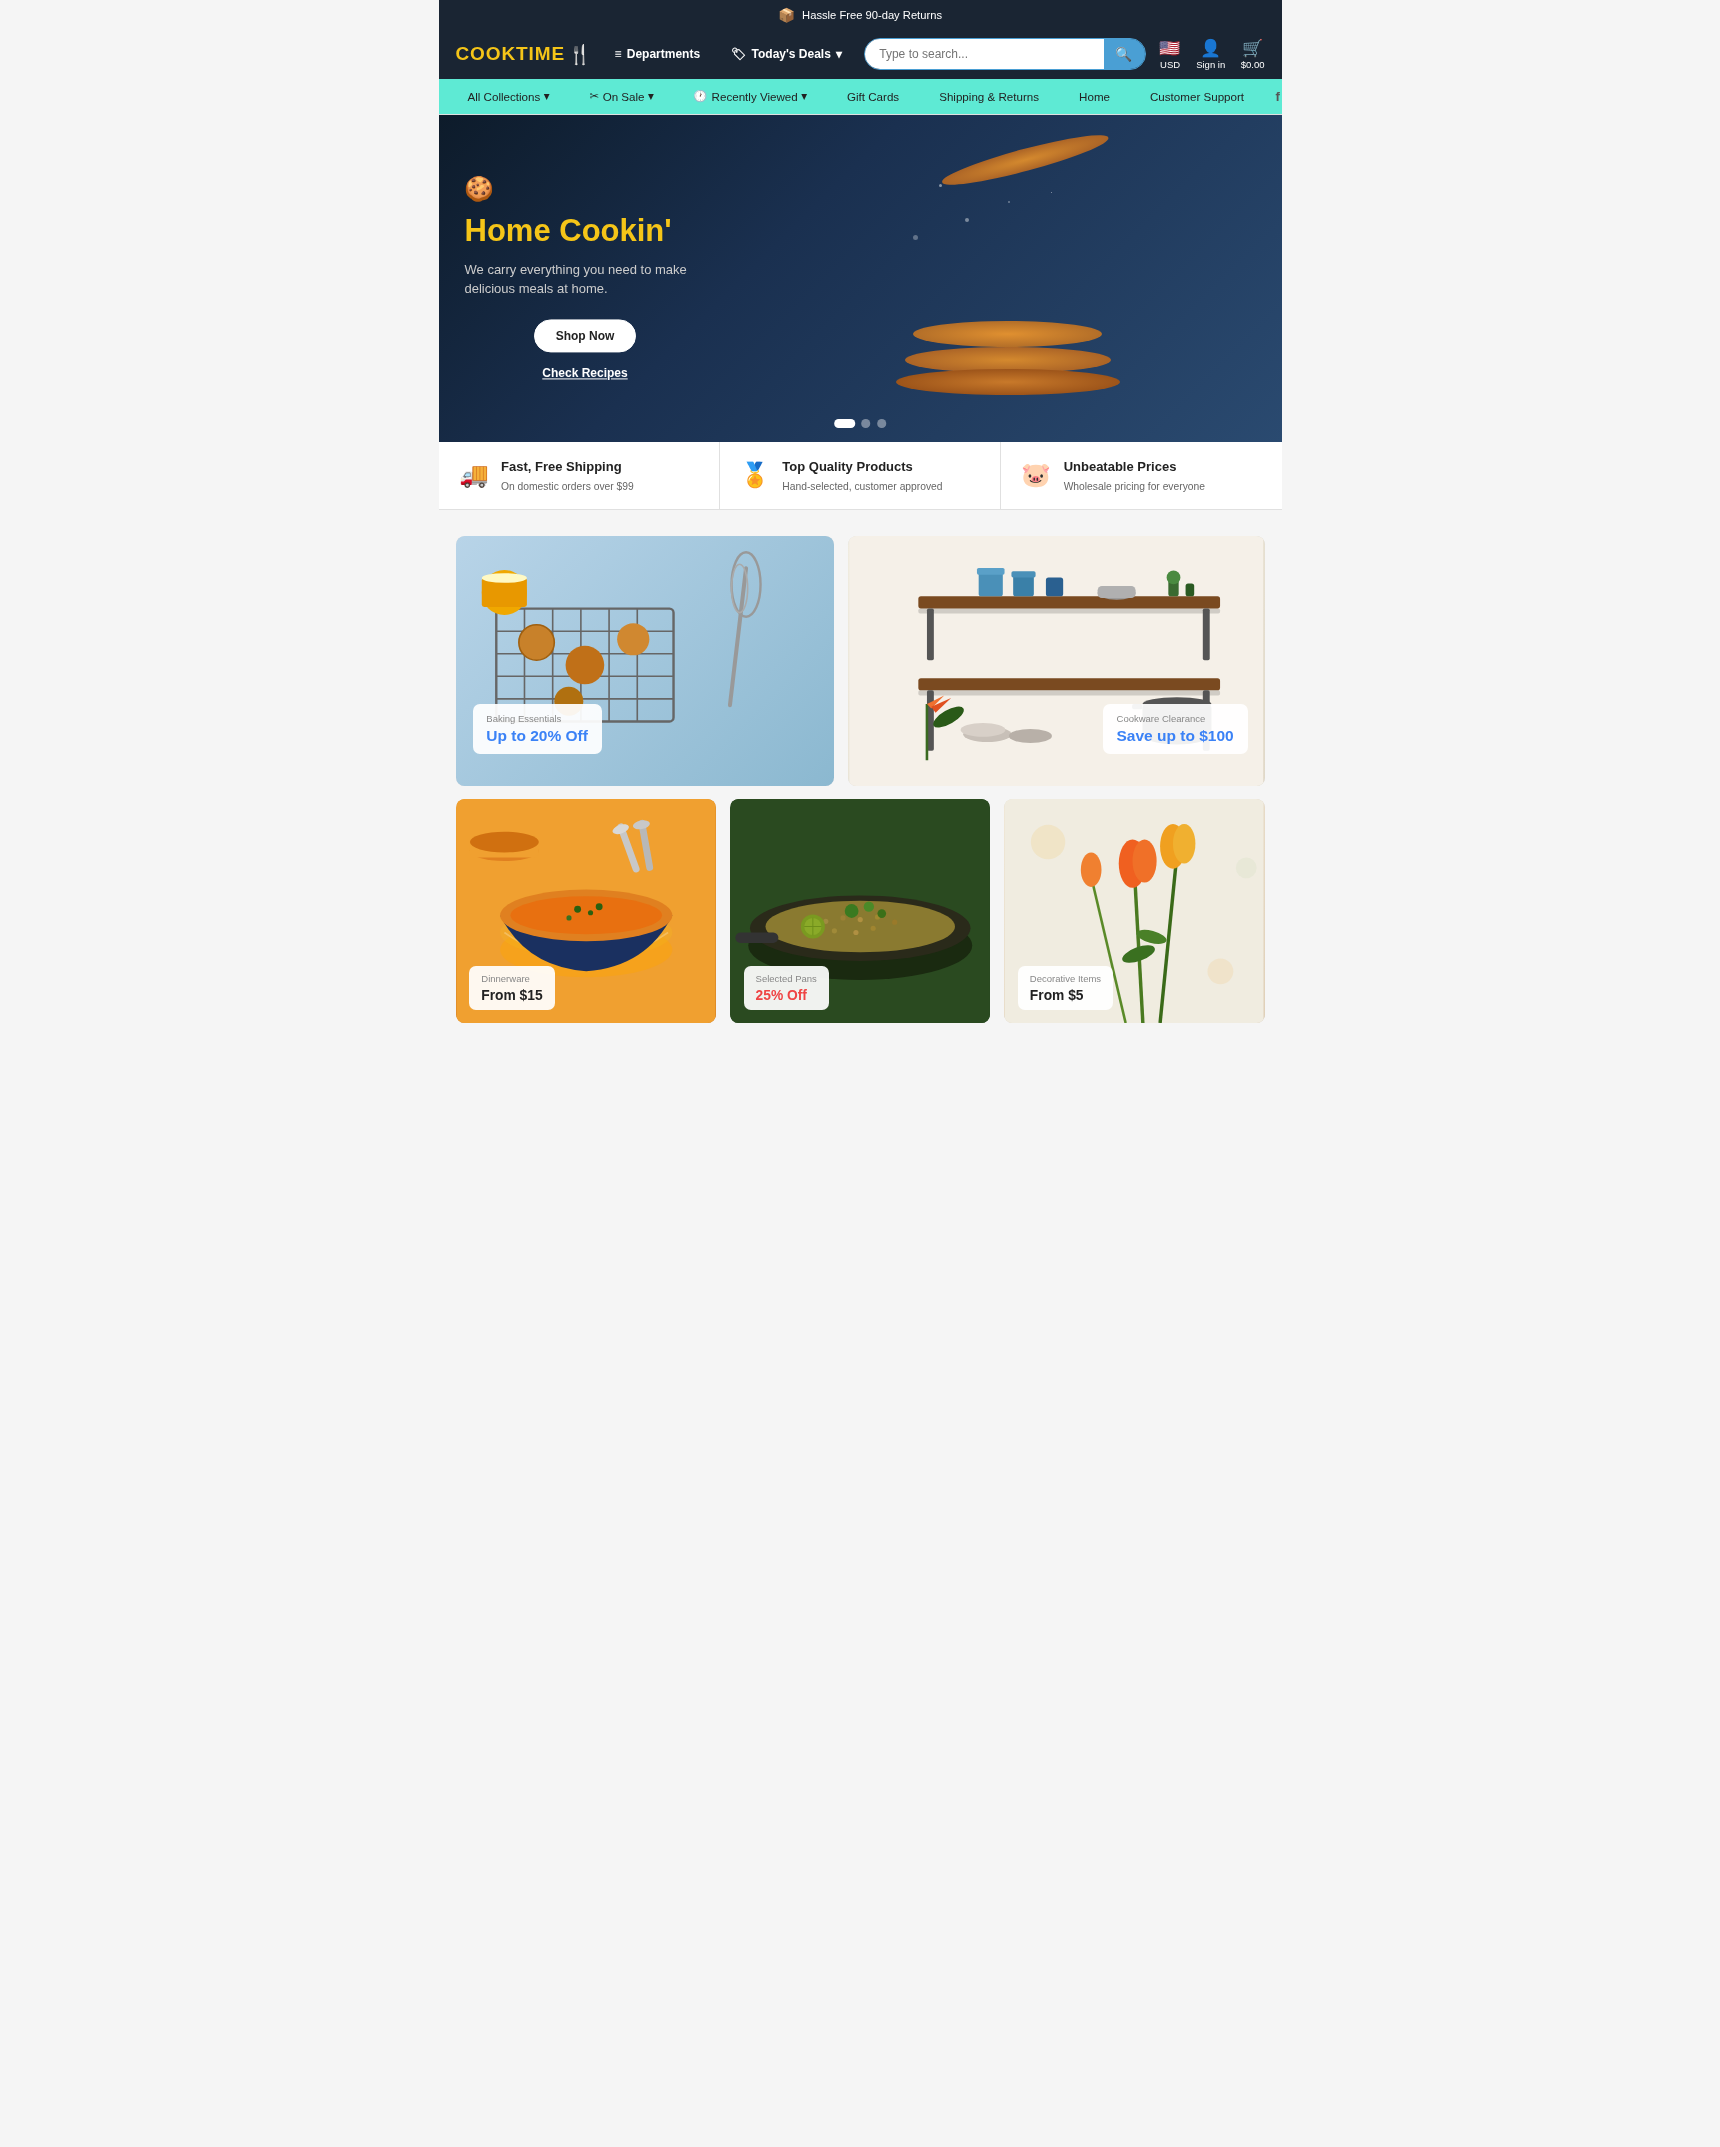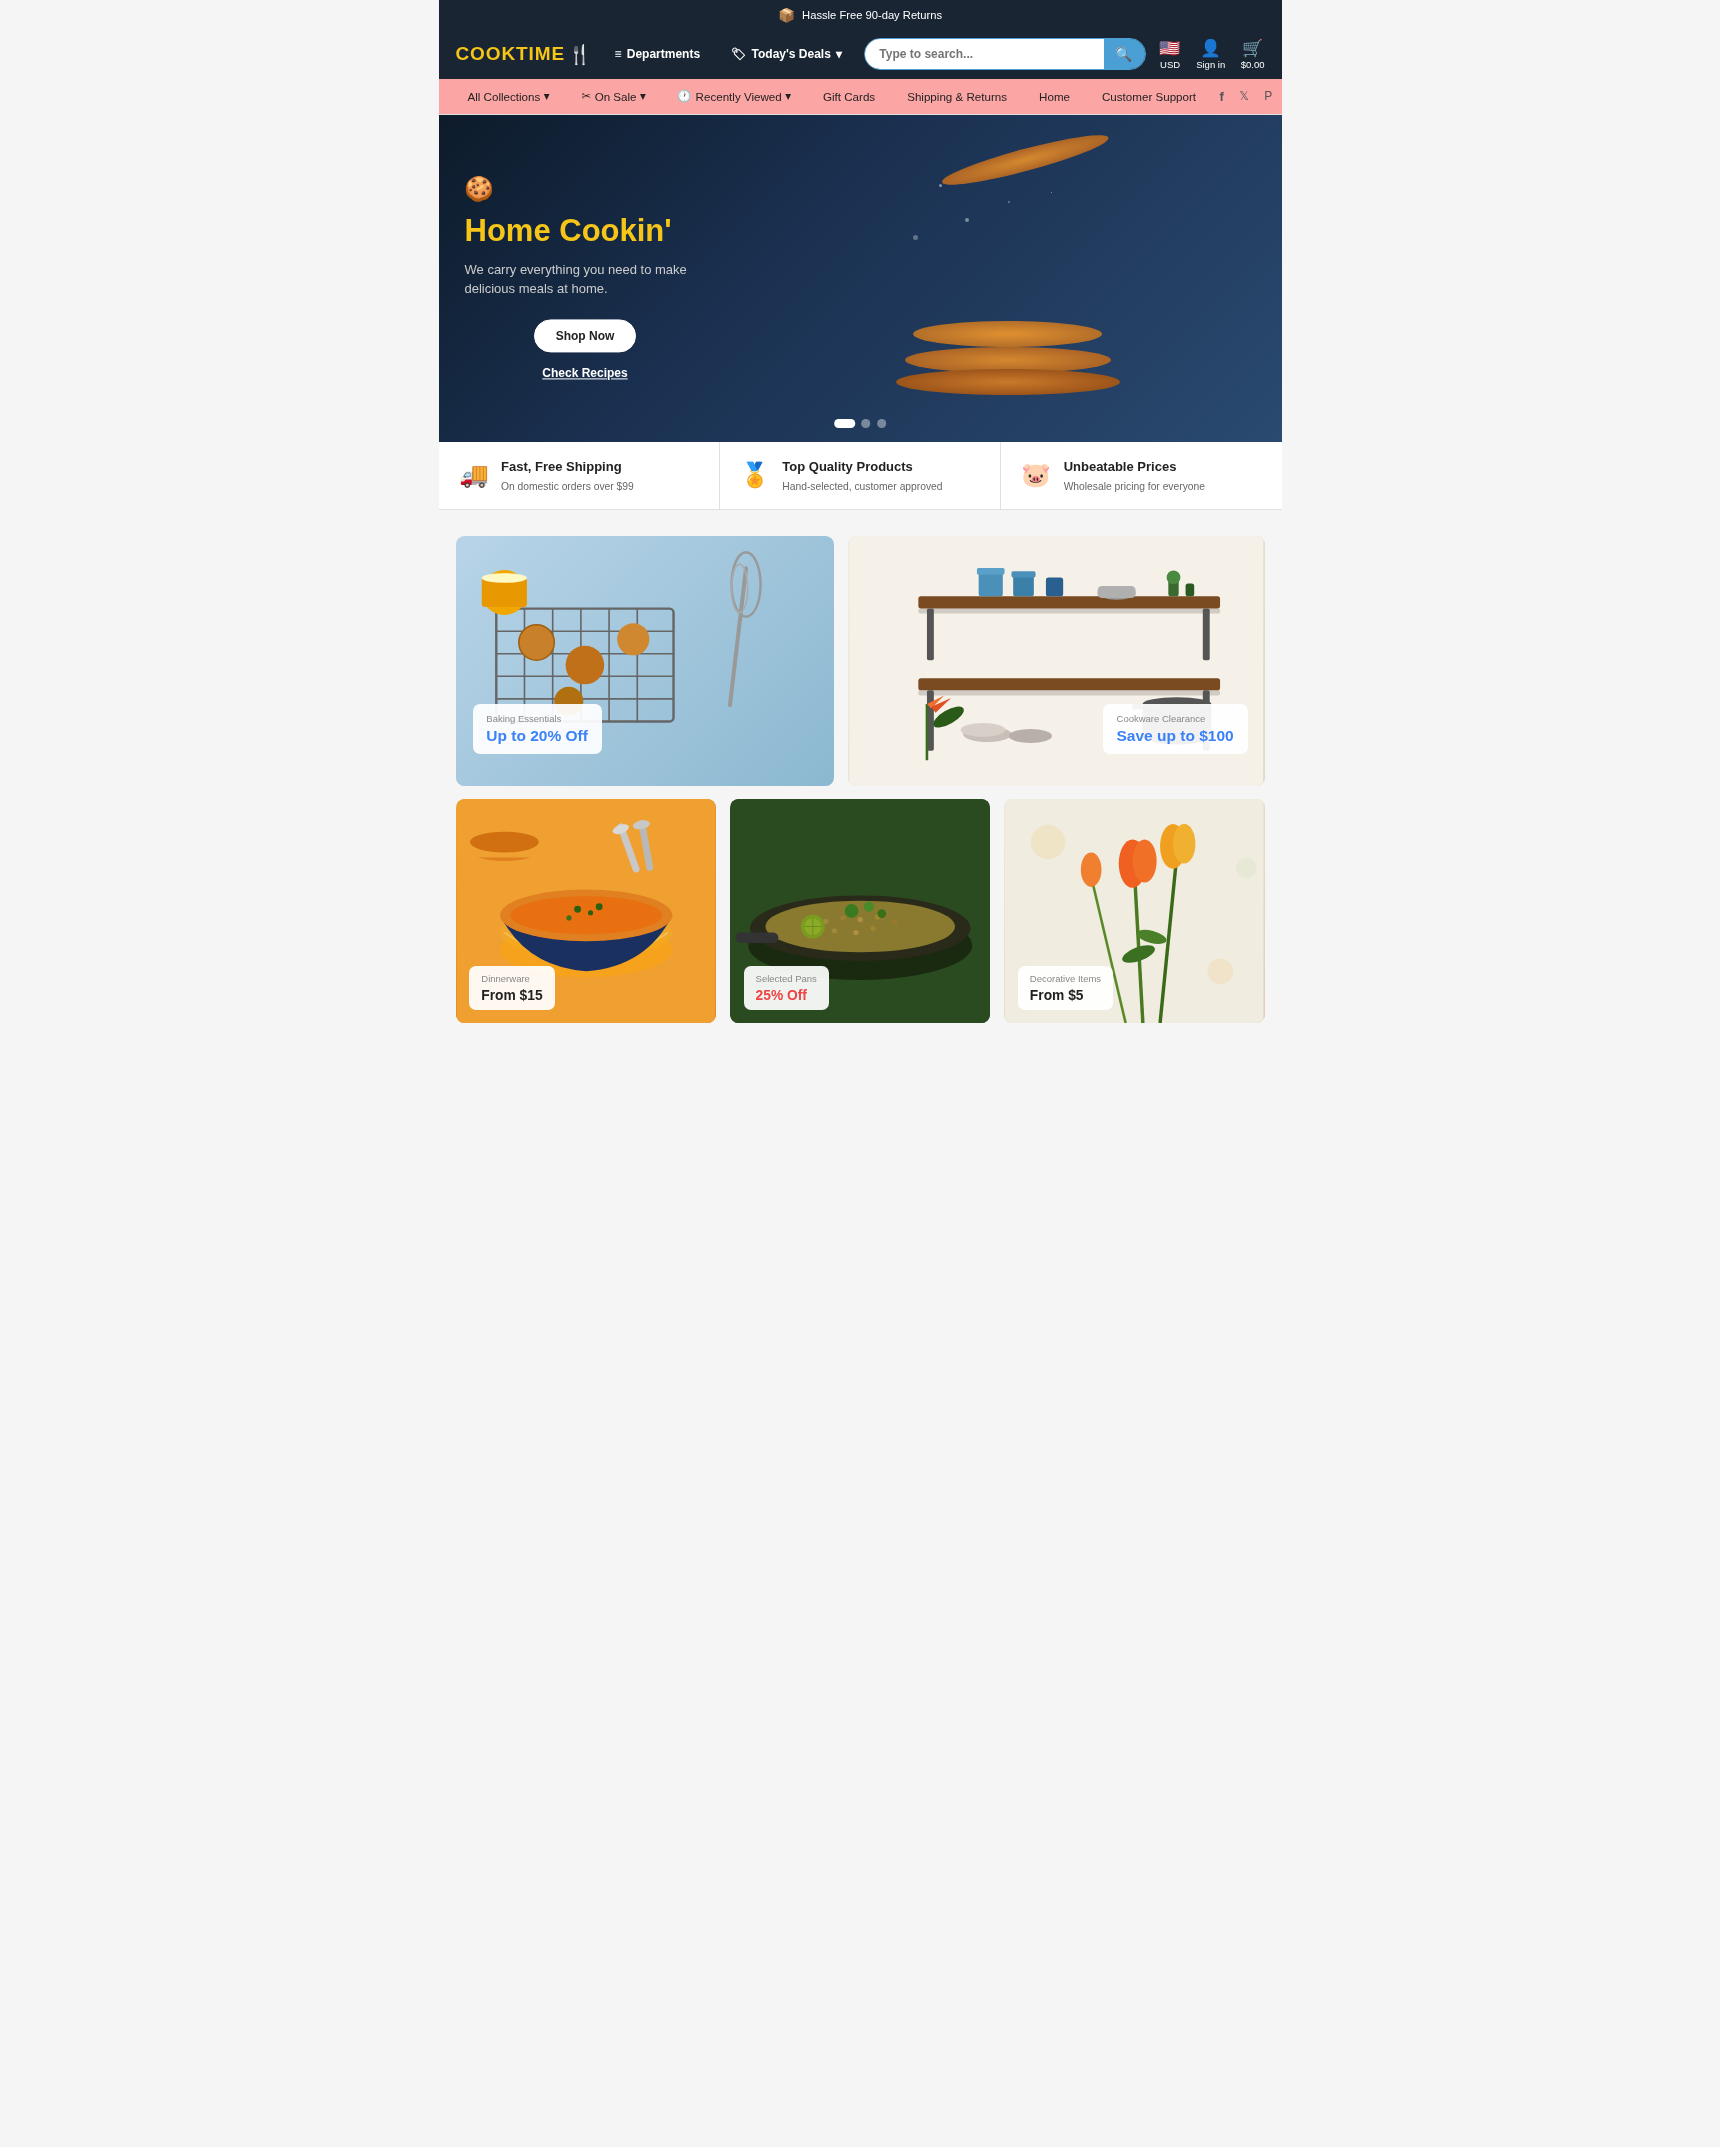--- a/index.html
+++ b/index.html
@@ -59,21 +59,20 @@
       border-radius: 21.5px;
       overflow: hidden;
       border: 1.7px solid #4a9fd4;
     }
     .search-input {
       flex: 1;
       padding: 6.9px 13.8px;
       border: none;
       outline: none;
       font-size: 12px;
-      font-weight: bold;
     }
     .search-btn {
       background: #4a9fd4;
       border: none;
       padding: 6.9px 12px;
       cursor: pointer;
       color: #fff;
       font-size: 13.8px;
     }
     .header-right {
@@ -88,26 +87,26 @@
       color: #fff;
       font-size: 9.5px;
       cursor: pointer;
       text-decoration: none;
     }
     .header-right-item .icon { font-size: 17px; }
     .currency-flag { font-size: 17px; }
 
     
     .navbar {
-      background: #fca5a5;
+      background: #5eead4;
       border-bottom: 0.9px solid #e0e0e0;
       padding: 0 17px;
       display: flex;
       align-items: center;
-      gap: 8px;
+      gap: 16px;
     }
     .navbar a {
       text-decoration: none;
       color: #222;
       font-size: 11.6px;
       padding: 10.3px 12px;
       display: flex;
       align-items: center;
       gap: 3.4px;
       white-space: nowrap;

